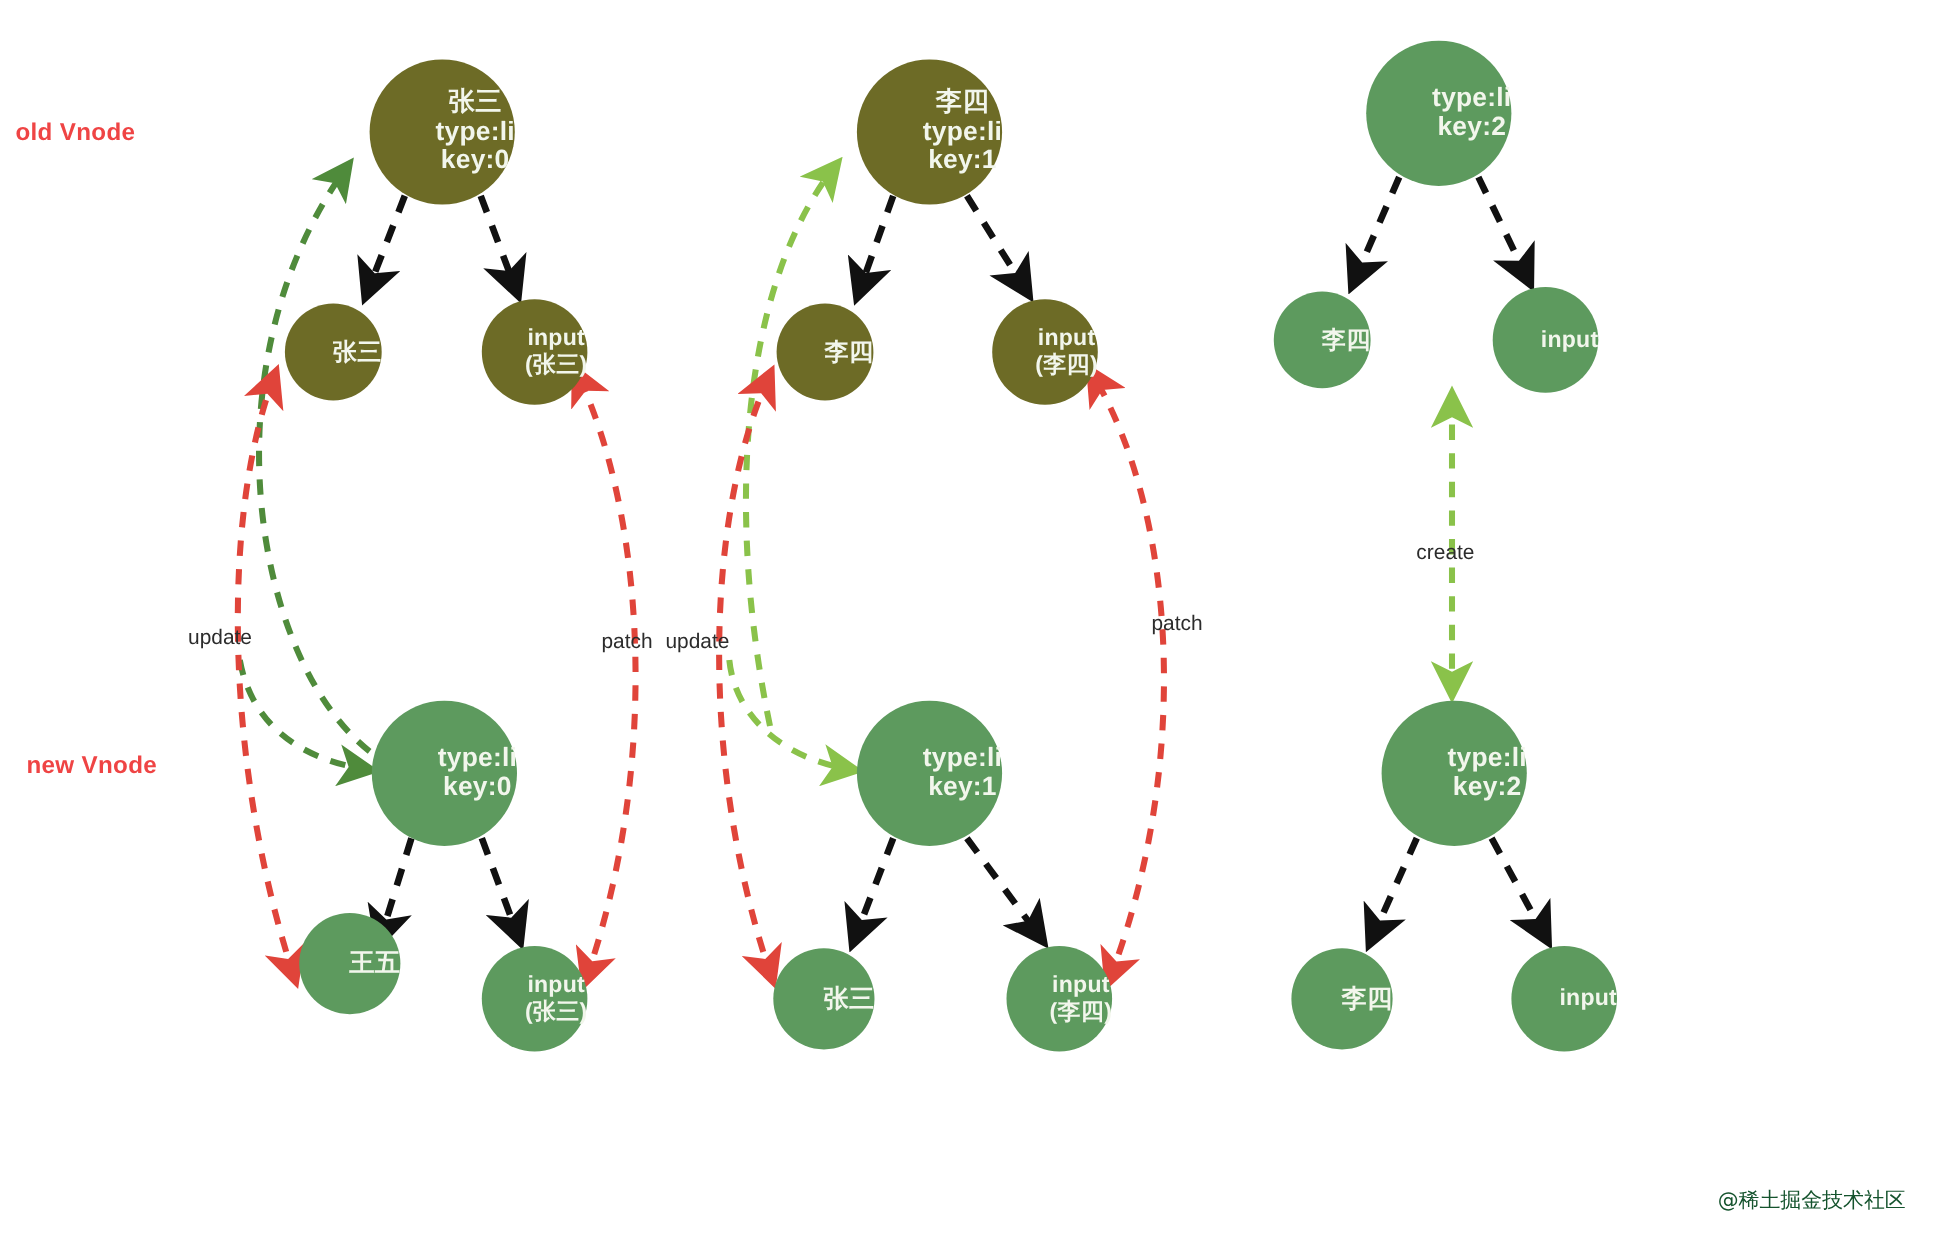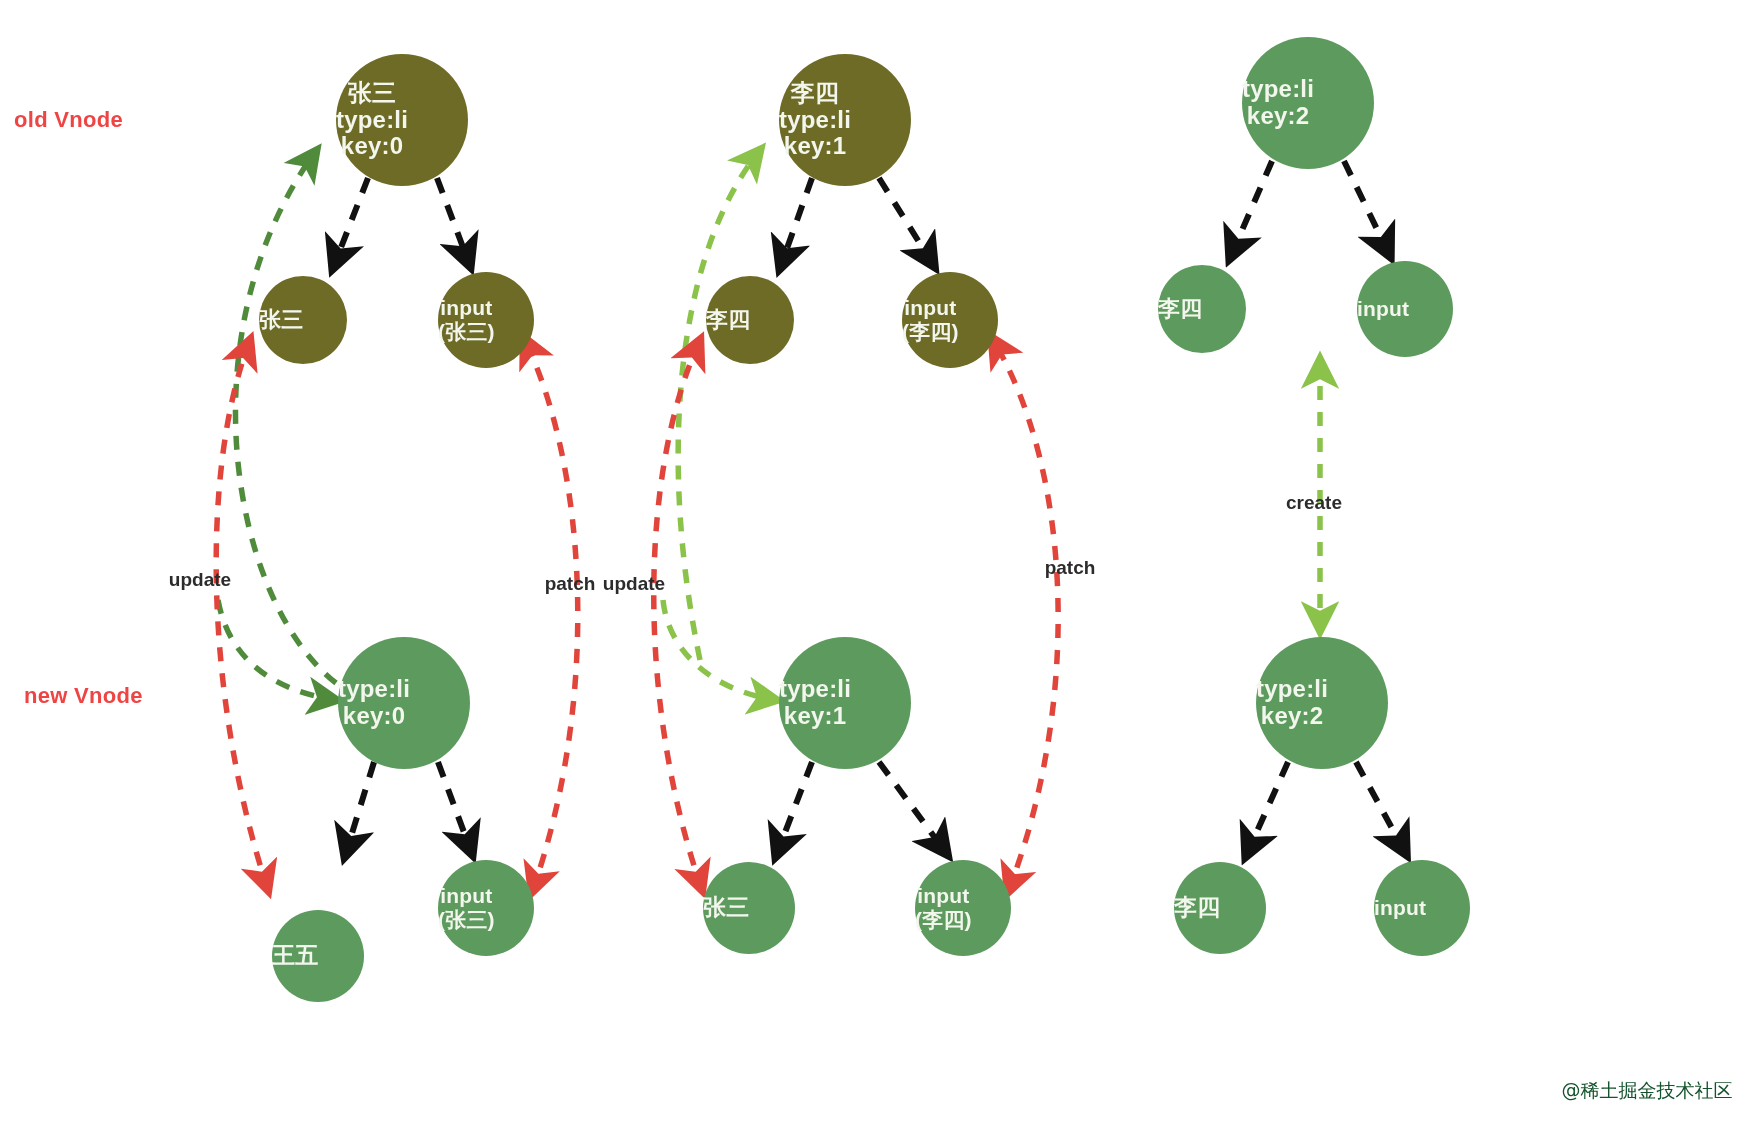--- a/index.html
+++ b/index.html
@@ -2,31 +2,31 @@
 <html><head>
 <meta charset="utf-8">
 <style>
   html,body{margin:0;padding:0;background:#ffffff;}
   body{width:1762px;height:1130px;position:relative;overflow:hidden;
        font-family:"Liberation Sans","DejaVu Sans",sans-serif;}
   #stage{position:absolute;left:0;top:0;width:1762px;height:1130px;}
   svg.edges{position:absolute;left:0;top:0;width:1762px;height:1130px;pointer-events:none;}
 
   .node{position:absolute;border-radius:50%;display:flex;align-items:center;
-        justify-content:flex-start;text-align:center;color:#f2f6ec;
+        justify-content:flex-end;text-align:center;color:#f2f6ec;
         font-weight:600;line-height:1.12;letter-spacing:.2px;
         transform:translate(-50%,-50%);}
   .node .lines{display:block;}
   .node.old{background:#6d6b26;}
   .node.new{background:#5d9a5e;}
 
   .side-label{position:absolute;transform:translate(0,-50%);
       font-size:22px;font-weight:700;color:#ef4444;letter-spacing:.3px;}
   .edge-label{position:absolute;transform:translate(-50%,-50%);
-      font-size:19px;color:#2c2c2c;font-weight:700;white-space:nowrap;}
+      font-size:19px;color:#2c2c2c;font-weight:400;white-space:nowrap;}
   .watermark{position:absolute;transform:translate(-50%,-50%);
       font-size:19px;color:#14532d;white-space:nowrap;
       font-family:"DejaVu Sans",sans-serif;}
 </style>
 </head>
 <body>
 
 <div id="stage">
 
   <svg class="edges" viewBox="0 0 1762 1130" xmlns="http://www.w3.org/2000/svg">
@@ -137,21 +137,21 @@
         <div class="lines">
           <div>input</div>
         </div>
       </div>
       <div class="node new" style="left: 404px; top: 703px; width: 132px; height: 132px; font-size: 24px;">
         <div class="lines">
           <div>type:li</div>
           <div>key:0</div>
         </div>
       </div>
-      <div class="node new" style="left: 318px; top: 956px; width: 92px; height: 92px; font-size: 23px;">
+      <div class="node new" style="left: 318px; top: 876px; width: 92px; height: 92px; font-size: 23px;">
         <div class="lines">
           <div>王五</div>
         </div>
       </div>
       <div class="node new" style="left: 486px; top: 908px; width: 96px; height: 96px; font-size: 21px;">
         <div class="lines">
           <div>input</div>
           <div>(张三)</div>
         </div>
       </div>

